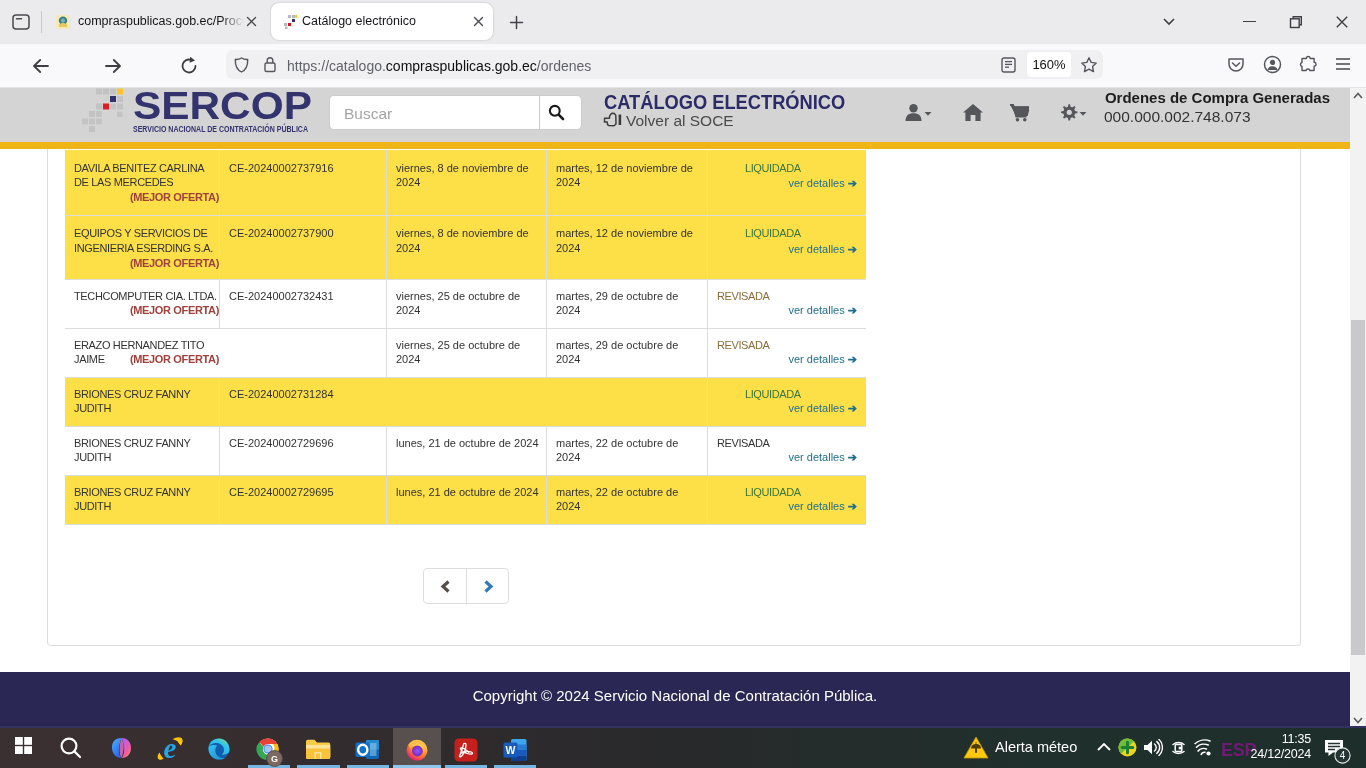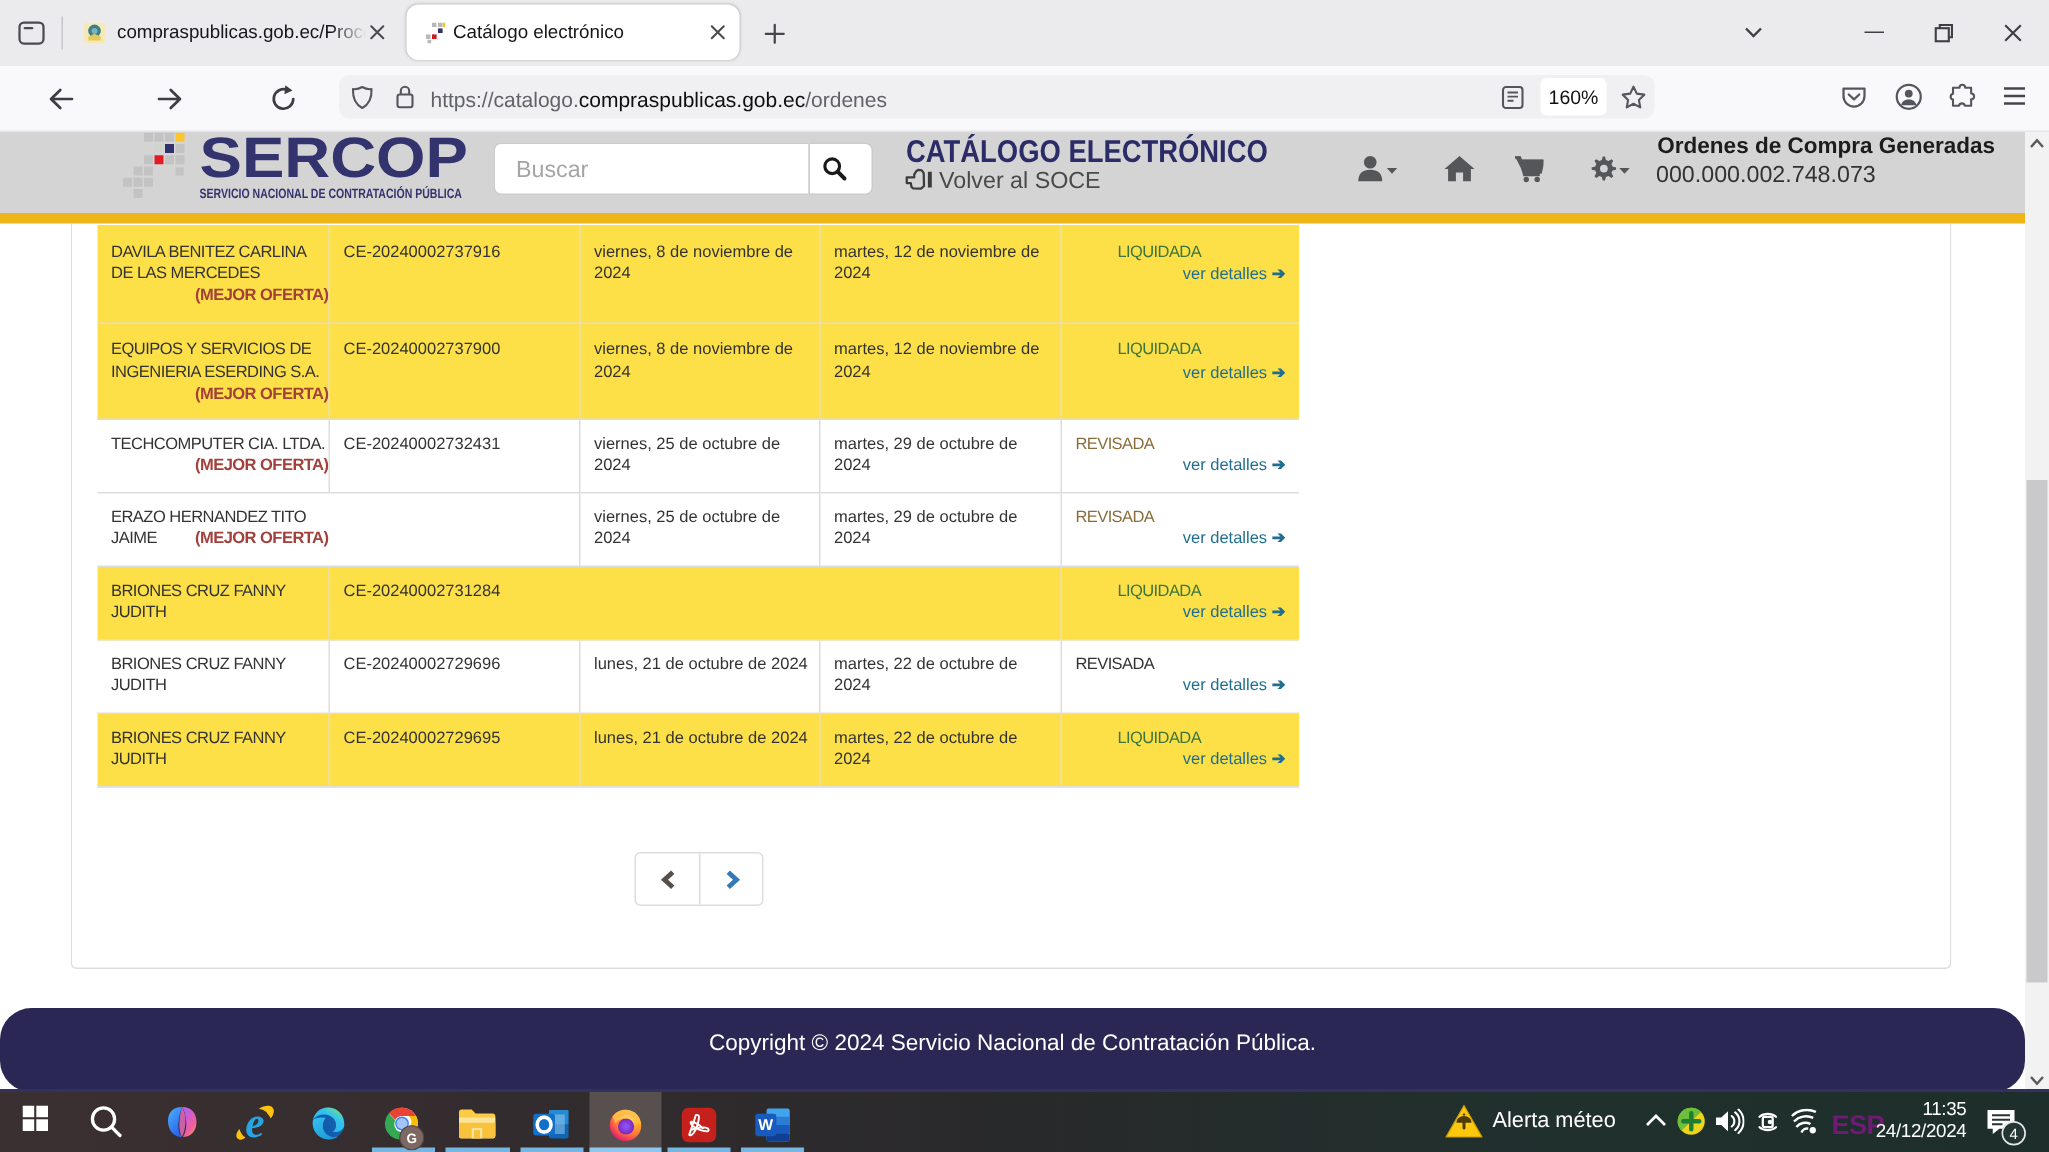--- a/index.html
+++ b/index.html
@@ -31,21 +31,21 @@
 .c4 { left:481px; width:161px; }
 .c5 { left:642px; width:159px; }
 .mejor { color:#a2403c; font-weight:bold; text-align:right; }
 .liq { color:#3c763d; letter-spacing:-0.4px;padding-left:28px; }
 .rev { color:#8a6d3b; letter-spacing:-0.4px; }
 .revk { color:#333; letter-spacing:-0.4px; }
 .vd { position:absolute; right:9px; top:23px; color:#1f6e8f; text-align:right; letter-spacing:0; }
 .vd .arr { font-weight:bold; }
 
 
-#pfooter { position:absolute; left:0; top:584px; width:1350px; height:56px; background:#2a2754; color:#fff; font-size:15px; text-align:center; line-height:48px;border-radius:21px; }
+#pfooter { position:absolute; left:0; top:584px; width:1350px; height:56px; background:#2a2754; color:#fff; font-size:15px; text-align:center; line-height:48px; }
 #taskbar { position:absolute; left:0; top:728px; width:1366px; height:40px; background:linear-gradient(90deg,#3b3031 0%,#332c2e 25%,#28292b 50%,#20302d 75%,#1e2f2b 100%); }
 #winedge { position:absolute; left:0; top:726px; width:1366px; height:2px; background:#33315e; }
 
 
 #sbar { position:absolute; left:1350px; top:88px; width:16px; height:640px; background:#f2f2f2; }
 #sthumb { position:absolute; left:1351px; top:320px; width:14px; height:335px; background:#c9c9cc; }
 </style>
 </head>
 <body>
 <div id="screen">

